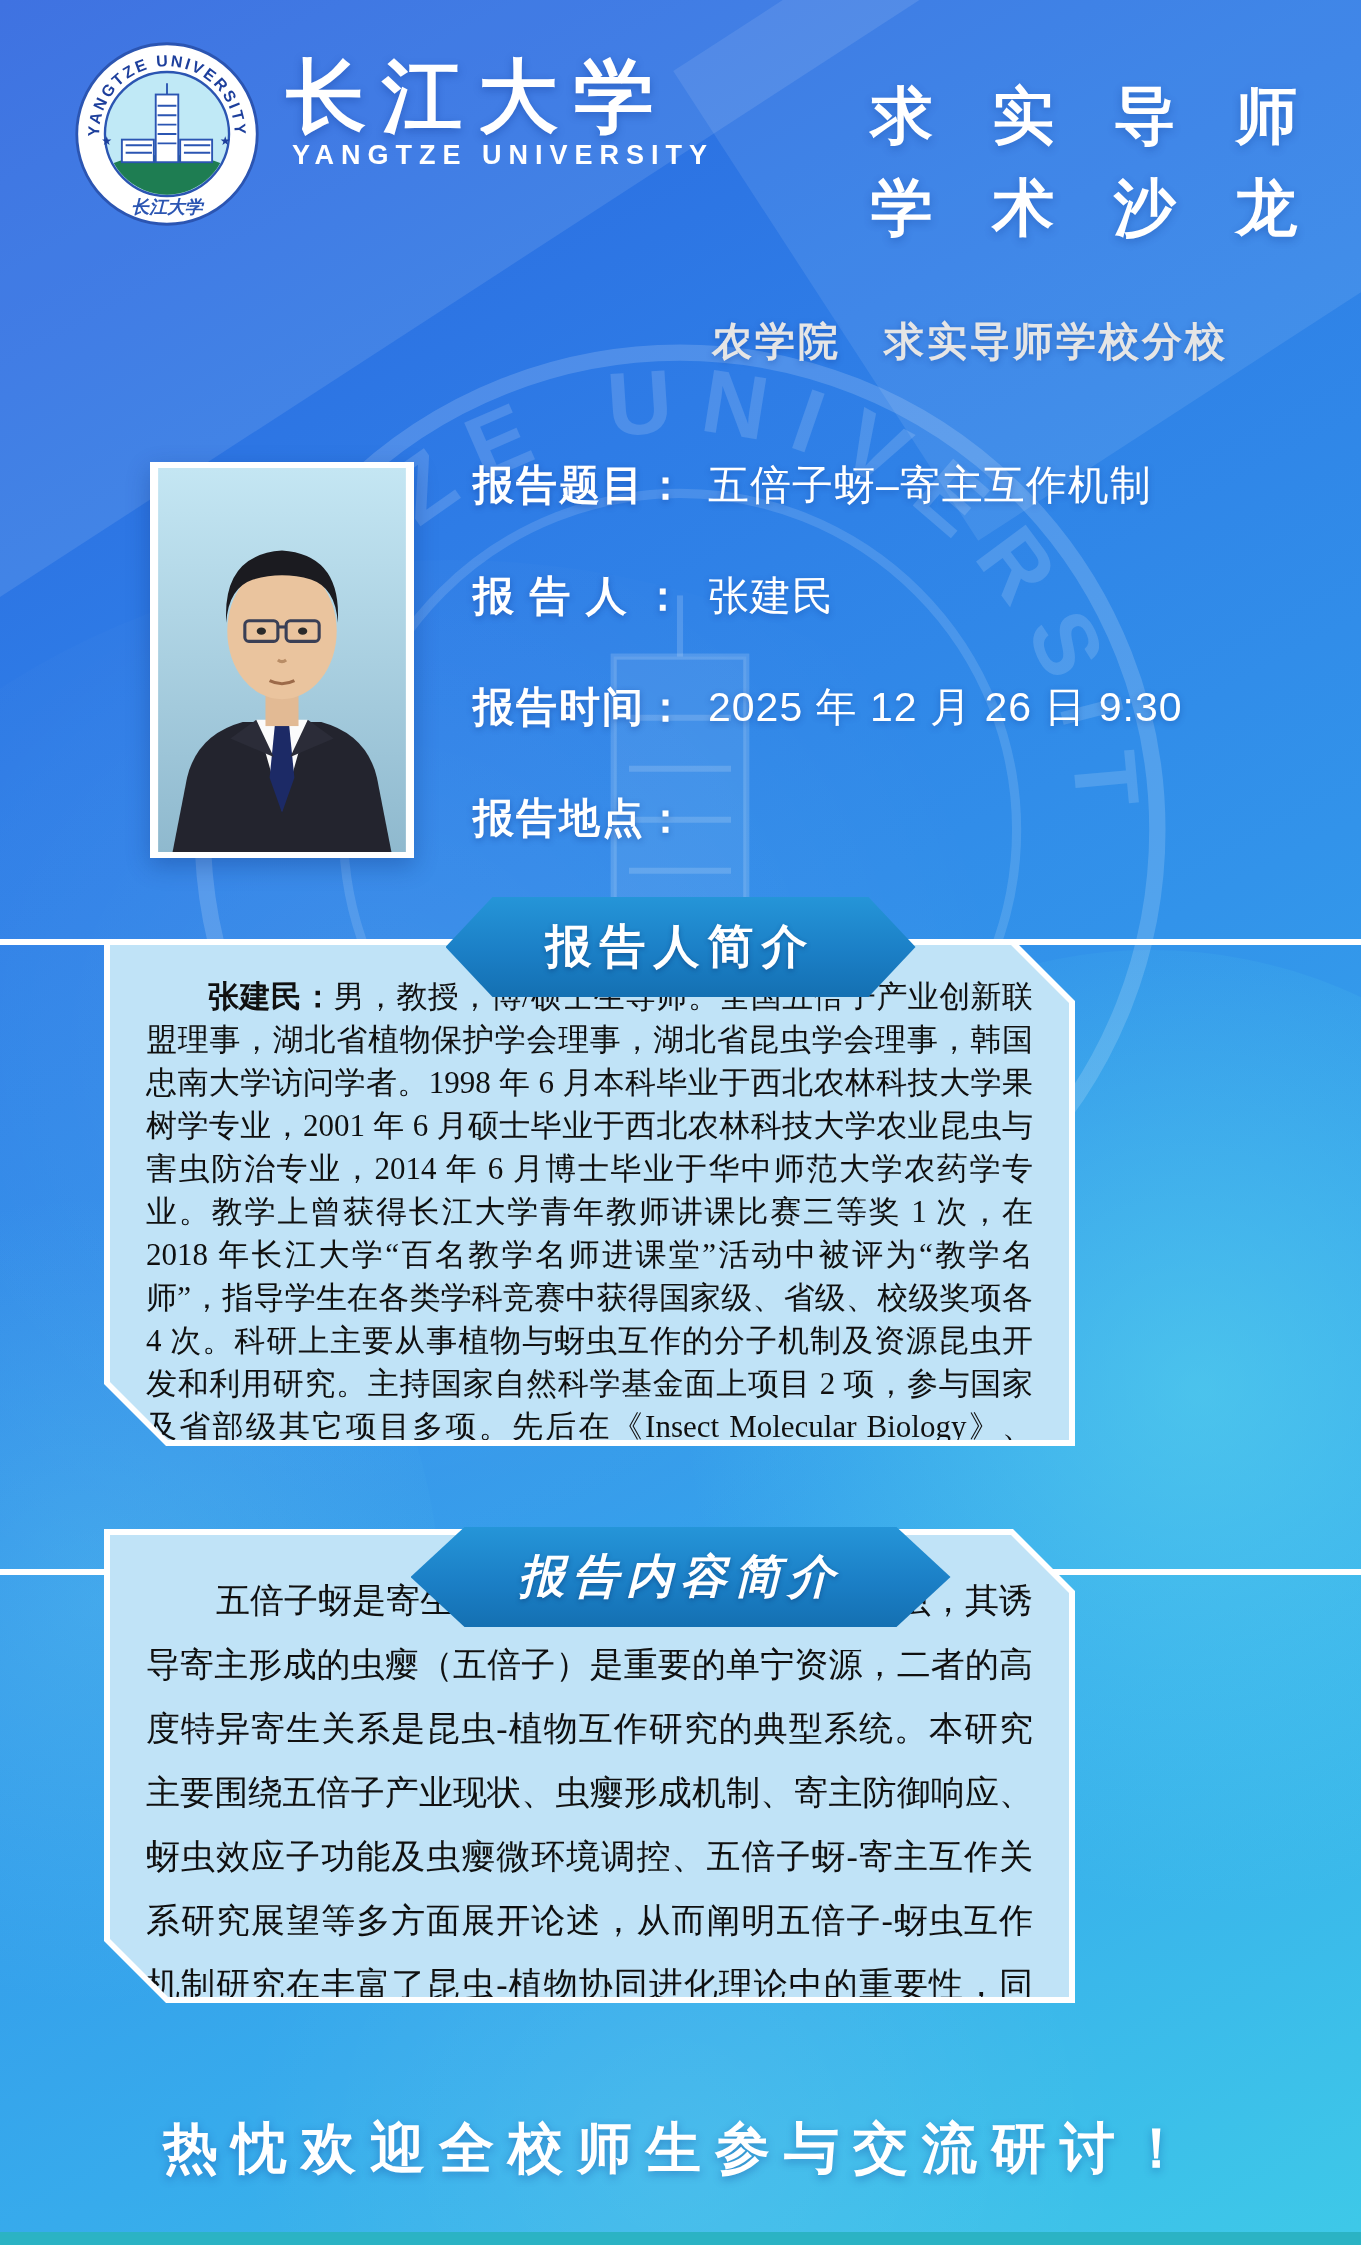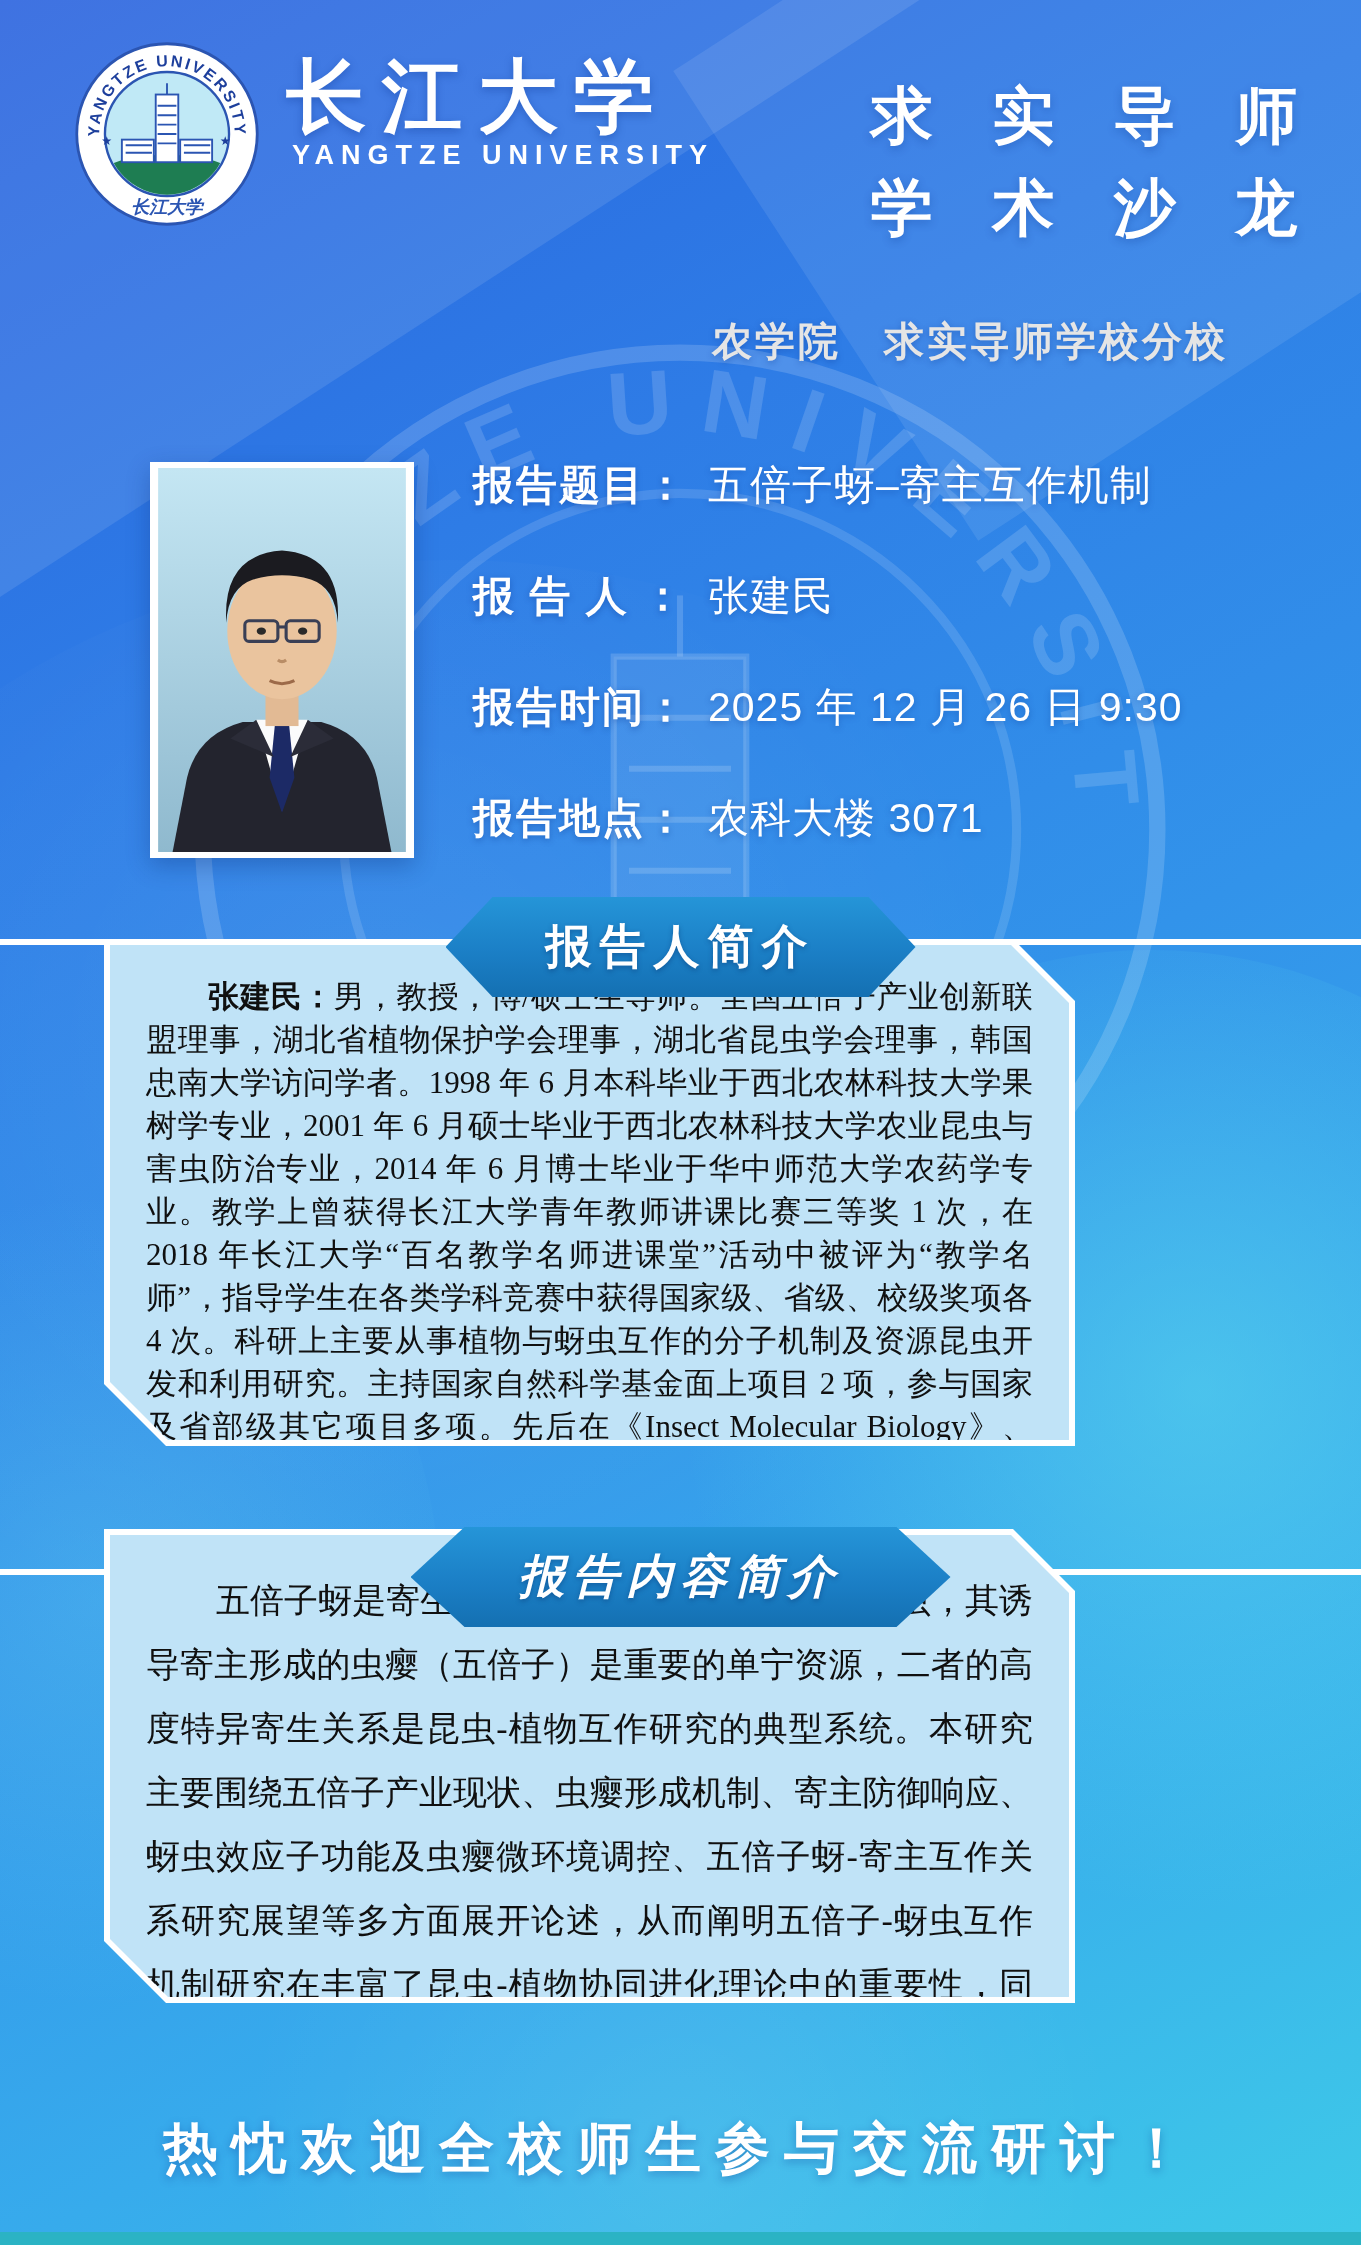--- a/index.html
+++ b/index.html
@@ -194,21 +194,20 @@
     <div class="detail-row">
       <span class="detail-label">报 告 人 ：</span>
       <span class="detail-value">张建民</span>
     </div>
     <div class="detail-row">
       <span class="detail-label">报告时间：</span>
       <span class="detail-value">2025 年 12 月 26 日 9:30</span>
     </div>
     <div class="detail-row">
       <span class="detail-label">报告地点：</span>
-      <span class="detail-value">农科大楼 3071</span>
     </div>
   </div>
 
   <div class="rule rule1"></div>
   <div class="badge badge1">报告人简介</div>
   <div class="panel panel1">
     <div class="panel-inner">
       <p class="bio-text"><b>张建民：</b><span>男，教授，博/硕士生导师。全国五倍子产业创新联盟理事，湖北省植物保护学会理事，湖北省昆虫学会理事，韩国忠南大学访问学者。1998 年 6 月本科毕业于西北农林科技大学果树学专业，2001 年 6 月硕士毕业于西北农林科技大学农业昆虫与害虫防治专业，2014 年 6 月博士毕业于华中师范大学农药学专业。教学上曾获得长江大学青年教师讲课比赛三等奖 1 次，在 2018 年长江大学“百名教学名师进课堂”活动中被评为“教学名师”，指导学生在各类学科竞赛中获得国家级、省级、校级奖项各 4 次。科研上主要从事植物与蚜虫互作的分子机制及资源昆虫开发和利用研究。主持国家自然科学基金面上项目 2 项，参与国家及省部级其它项目多项。先后在《Insect Molecular Biology》、《Plant Physiology and Biochemistry》、《Physiologia Plantarum》、《Plant Cell Reporter》等国内外学术期刊上发表学术论文 30 余篇。</span></p>
     </div>
   </div>

